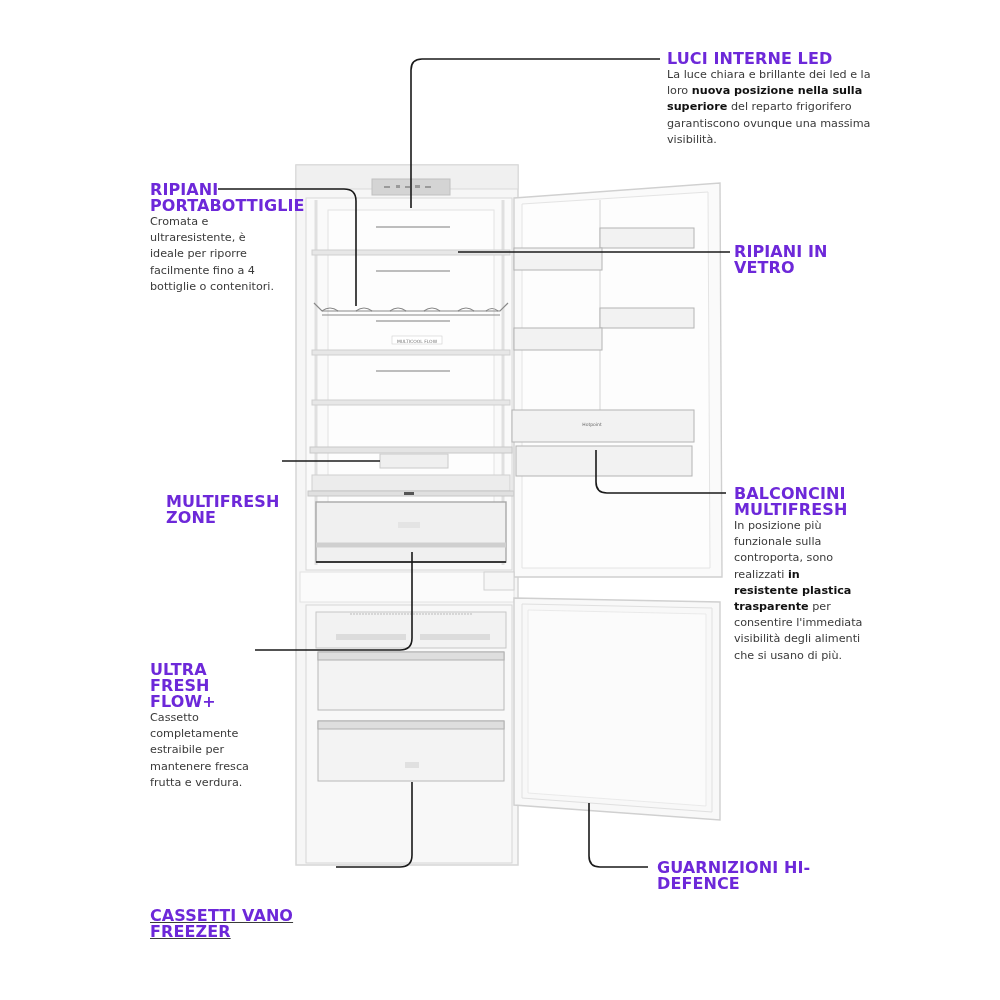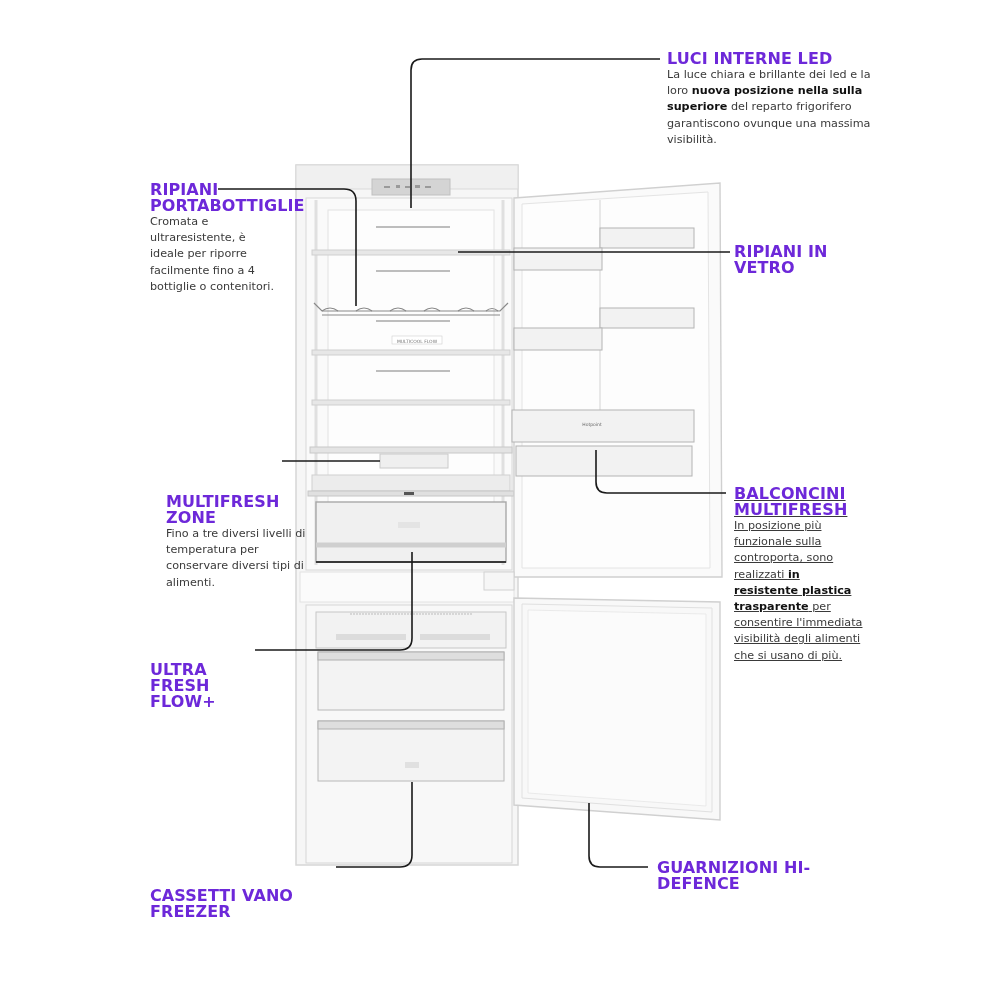--- a/index.html
+++ b/index.html
@@ -130,31 +130,31 @@
   <div class="title"><span>RIPIANI</span><br><span>PORTABOTTIGLIE</span></div>
   <div class="body">Cromata e ultraresistente, è ideale per riporre facilmente fino a 4 bottiglie o contenitori.</div>
 </div>
 
 <div class="callout" style="left:734px;top:244px;width:120px;">
   <div class="title">RIPIANI IN VETRO</div>
 </div>
 
 <div class="callout" style="left:166px;top:454px;width:140px;margin-top:40px;">
   <div class="title">MULTIFRESH ZONE</div>
-  <div class="body">Fino a tre diversi livelli di temperatura per conservare diversi tipi di alimenti.</div>
 </div>
 
-<div class="callout" style="left:734px;top:486px;width:130px;text-decoration:underline;">
+<div class="callout" style="left:734px;top:486px;width:130px;">
   <div class="title"><span>BALCONCINI</span><br><span>MULTIFRESH</span></div>
   <div class="body"><span>In posizione più funzionale sulla controporta, sono realizzati </span><b>in resistente plastica trasparente</b><span> per consentire l'immediata visibilità degli alimenti che si usano di più.</span></div>
 </div>
 
 <div class="callout" style="left:150px;top:662px;width:120px;">
   <div class="title"><span>ULTRA FRESH</span><br><span>FLOW+</span></div>
+  <div class="body">Cassetto completamente estraibile per mantenere fresca frutta e verdura.</div>
 </div>
 
-<div class="callout" style="left:150px;top:888px;width:185px;">
+<div class="callout" style="left:150px;top:908px;width:185px;text-decoration:underline;">
   <div class="title">CASSETTI VANO FREEZER</div>
 </div>
 
 <div class="callout" style="left:657px;top:860px;width:200px;">
   <div class="title">GUARNIZIONI HI-DEFENCE</div>
 </div>
 
 </body></html>

